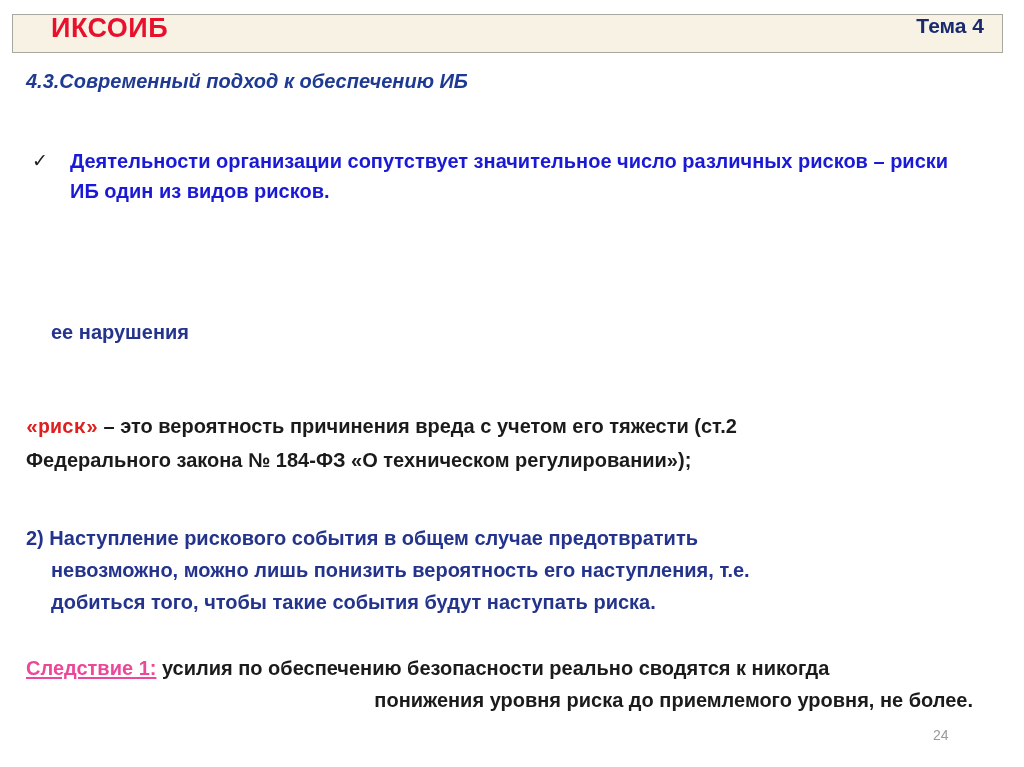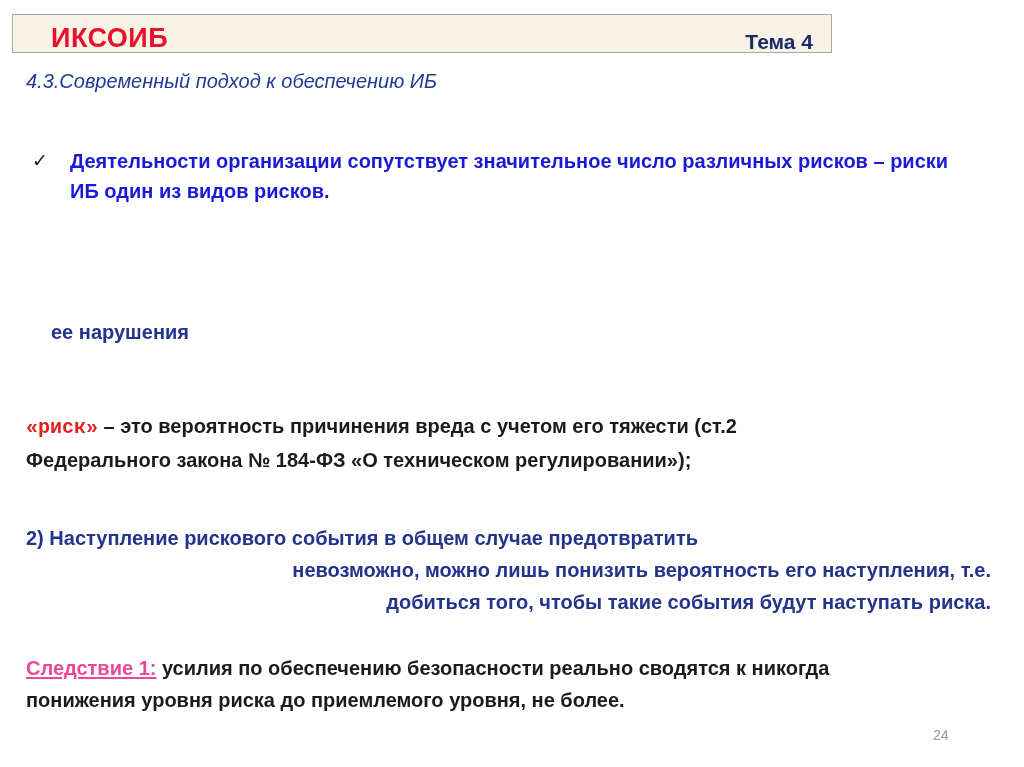--- a/index.html
+++ b/index.html
@@ -13,27 +13,27 @@
     overflow: hidden;
     font-family: "Liberation Sans", sans-serif;
     position: relative;
   }
 
   
   .header-bar {
     position: absolute;
     left: 12px;
     top: 14px;
-    width: 820px;
+    width: 991px;
     height: 39px;
     background: #f7f2e4;
     border: 1px solid #a8a8a0;
     box-sizing: border-box;
     display: flex;
-    align-items: flex-end;
+    align-items: flex-start;
     justify-content: space-between;
     padding: 0 18px 0 38px;
   }
   .brand {
     font-size: 27px;
     font-weight: bold;
     color: #e8112d;
     letter-spacing: 0.5px;
     line-height: 1;
   }
@@ -51,21 +51,21 @@
     top: 62px;
     width: 1024px;
     height: 700px;
   }
 
   .section-title {
     position: absolute;
     left: 26px;
     top: 8px;
     font-size: 20px;
-    font-weight: normal;
+    font-weight: bold;
     font-style: italic;
     color: #1f3a93;
     white-space: nowrap;
   }
 
   .heading-red {
     position: absolute;
     left: 26px;
     top: 47px;
     font-size: 21px;
@@ -151,41 +151,40 @@
     top: 460px;
     width: 965px;
     font-size: 20px;
     font-weight: bold;
     color: #24348c;
     line-height: 1.6;
   }
   .numbered-2 .cont {
     display: block;
     padding-left: 25px;
-    text-align: right;
   }
 
   .consequence {
     position: absolute;
     left: 26px;
     top: 590px;
     width: 965px;
     font-size: 20px;
     font-weight: bold;
     color: #1b1b1b;
     line-height: 1.6;
   }
   .consequence-label {
     color: #ec4899;
     text-decoration: underline;
     text-underline-offset: 2px;
   }
   .consequence .cont {
     display: block;
-    text-align: left;
+    text-align: right;
     padding-right: 18px;
   }
 
   .page-number {
     position: absolute;
     left: 933px;
     top: 727px;
     font-size: 14px;
     color: #9a9a9a;
   }

